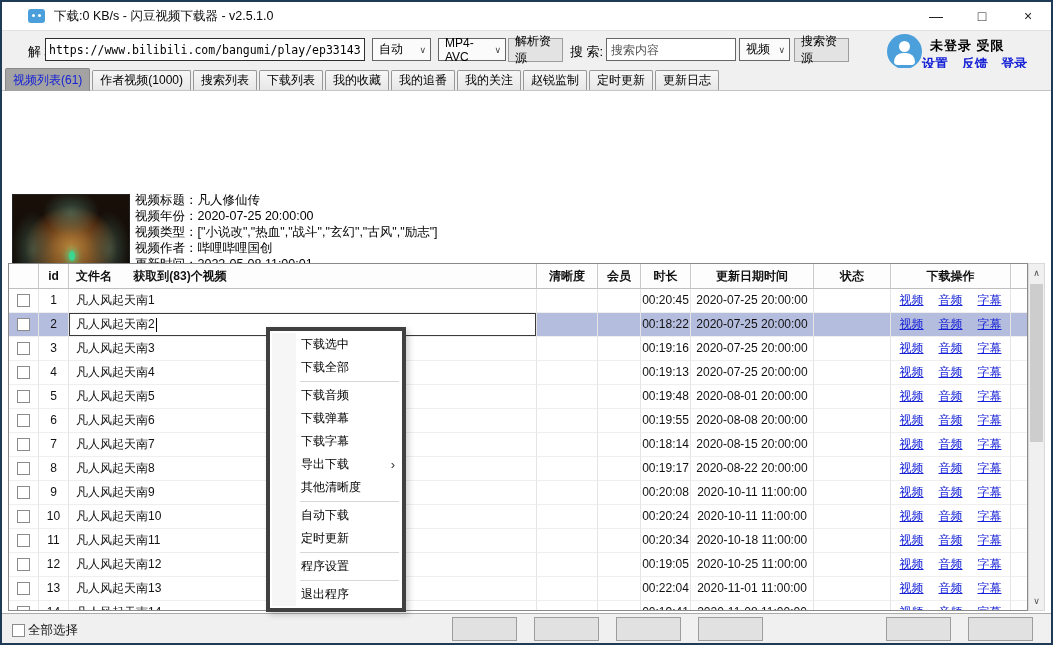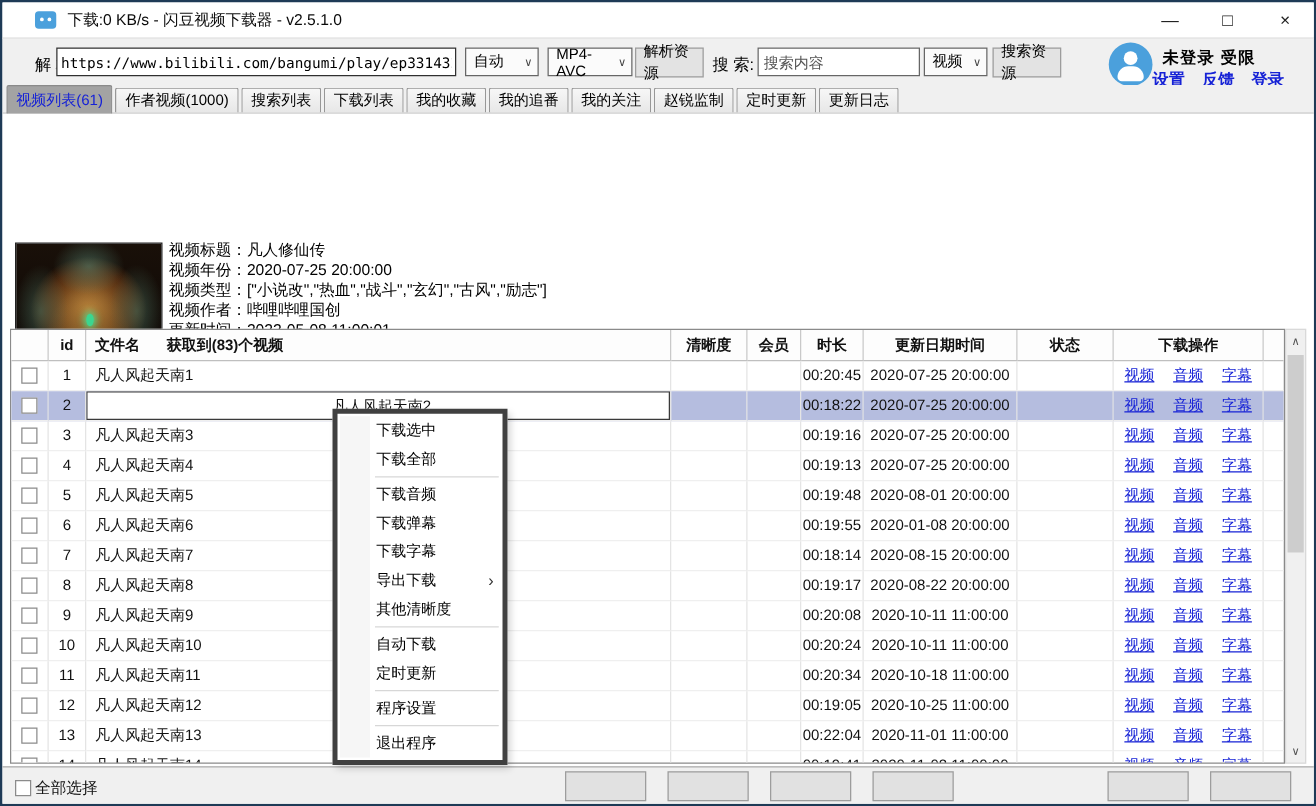--- a/index.html
+++ b/index.html
@@ -78,21 +78,21 @@
   .c-name{padding-left:7px;position:relative;}
   .c-q,.c-vip,.c-status{text-align:center;}
   .c-dur{display:flex;justify-content:center;overflow:hidden;}
   .c-date{text-align:center;}
   .c-actions{display:flex;justify-content:center;gap:15px;}
   .c-fill{border-right:none !important;}
   .thead .c-name .extra{margin-left:18px;}
   .checkbox{display:inline-block;width:13px;height:13px;background:#fff;border:1px solid #8b8b8b;}
   .link{color:var(--accent,#1622d6);text-decoration:underline;cursor:pointer;}
   .trow.selected .cell{background:var(--selection,#b5bddf);}
-  .trow .edit{display:none;flex-direction:column;}
+  .trow .edit{display:none;}
   .trow.editing .edit{display:flex;align-items:center;position:absolute;inset:0;background:#fff;border:1px solid #3a3a3a;padding-left:6px;}
   .caret{display:inline-block;width:1px;height:14px;background:#000;margin-left:1px;}
 
   
   .vscroll{position:absolute;left:1028px;top:263px;width:17px;height:348px;background:#f0f0f0;border:1px solid #d9d9d9;}
   .scroll-arrow{position:absolute;left:0;width:15px;height:16px;display:flex;align-items:center;justify-content:center;font-size:9px;color:#505050;}
   .scroll-up{top:1px;}
   .scroll-down{bottom:1px;}
   .scroll-thumb{position:absolute;left:1px;top:20px;width:13px;height:158px;background:#cdcdcd;}
 
@@ -356,21 +356,21 @@
           <span class="checkbox"></span>
         </div>
         <div class="cell c-id">6</div>
         <div class="cell c-name">
           <span class="plain">凡人风起天南6</span>
           
         </div>
         <div class="cell c-q"></div>
         <div class="cell c-vip"></div>
         <div class="cell c-dur">00:19:55</div>
-        <div class="cell c-date">2020-01-08 20:00:00</div>
+        <div class="cell c-date">2020-08-08 20:00:00</div>
         <div class="cell c-status"></div>
         <div class="cell c-actions">
           <span class="link">视频</span>
           <span class="link">音频</span>
           <span class="link">字幕</span>
         </div>
         <div class="cell c-fill"></div>
       </div>
         <div class="trow">
         <div class="cell c-check">

